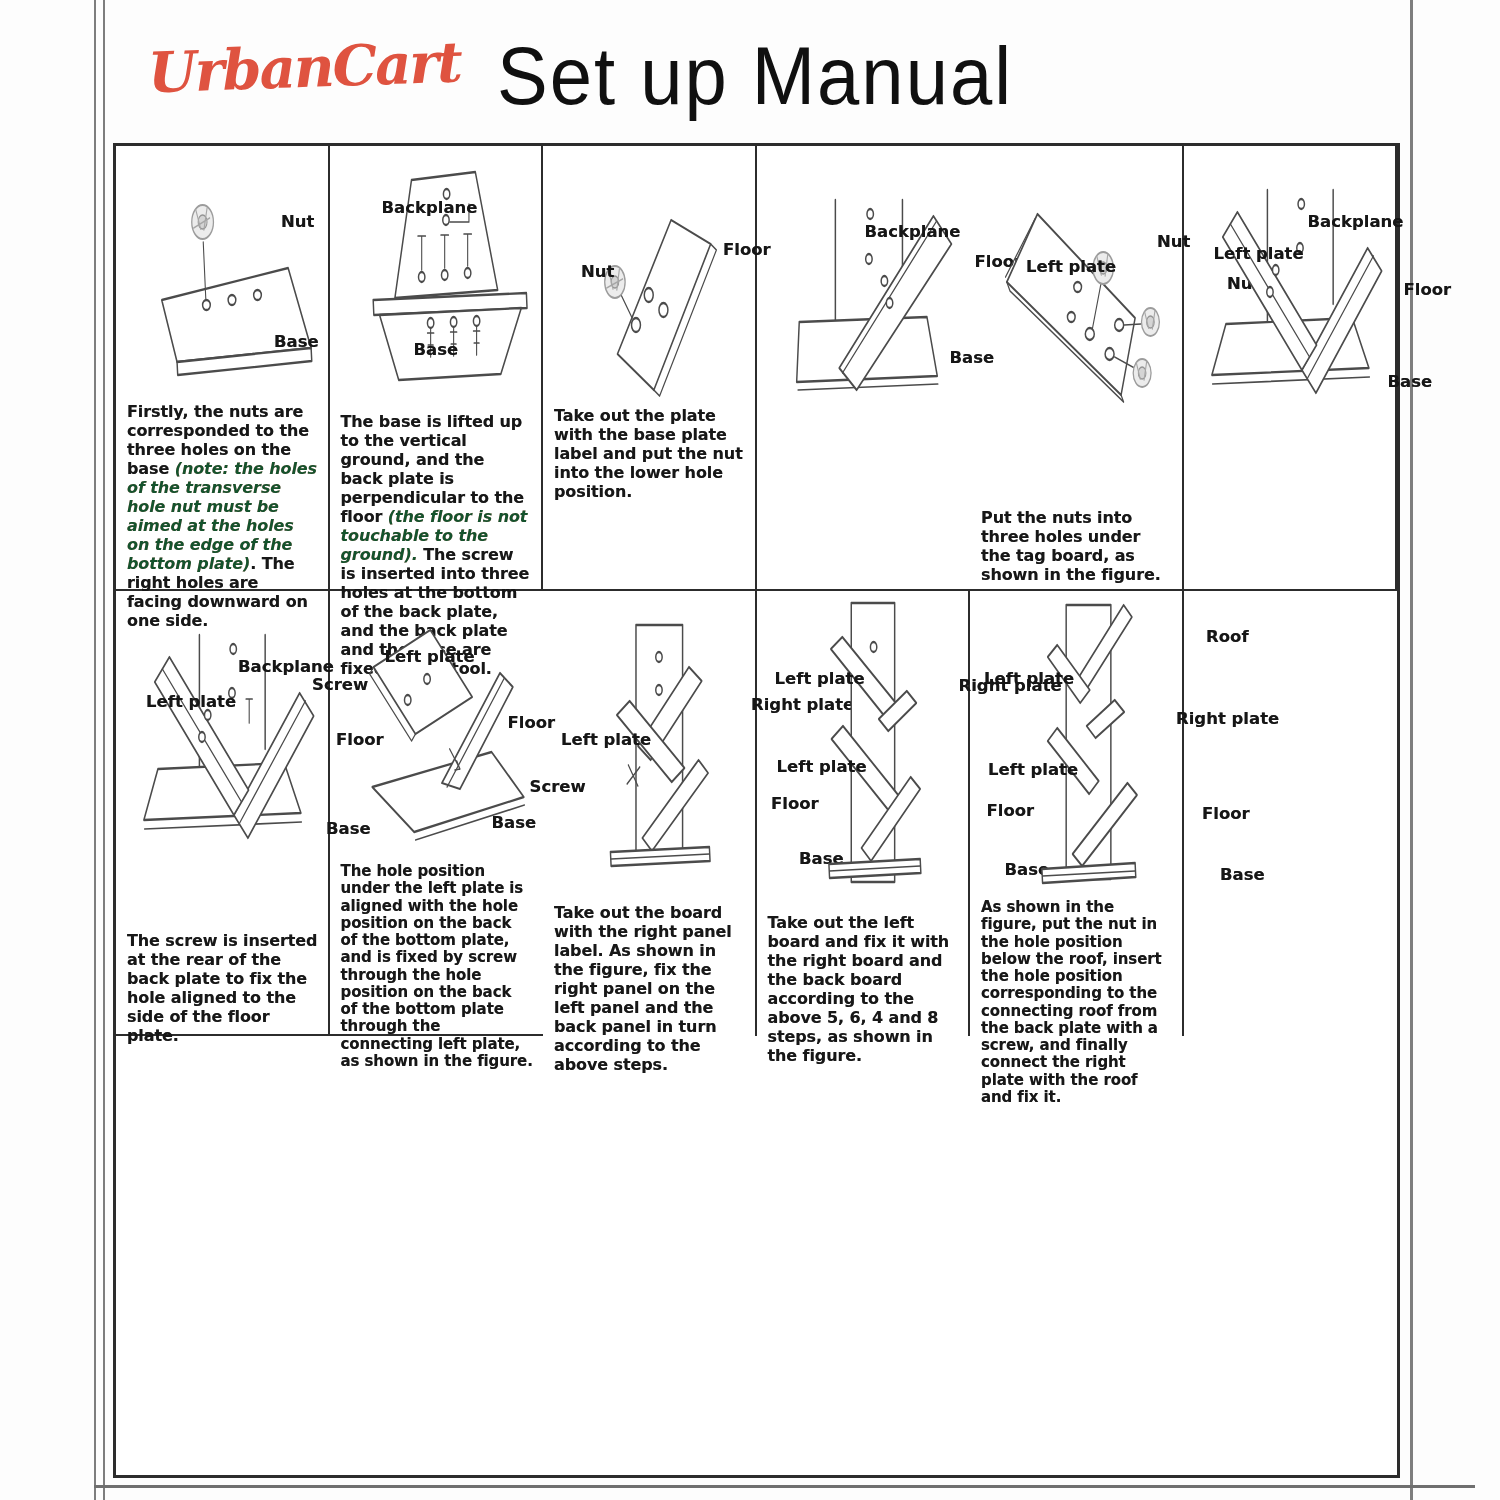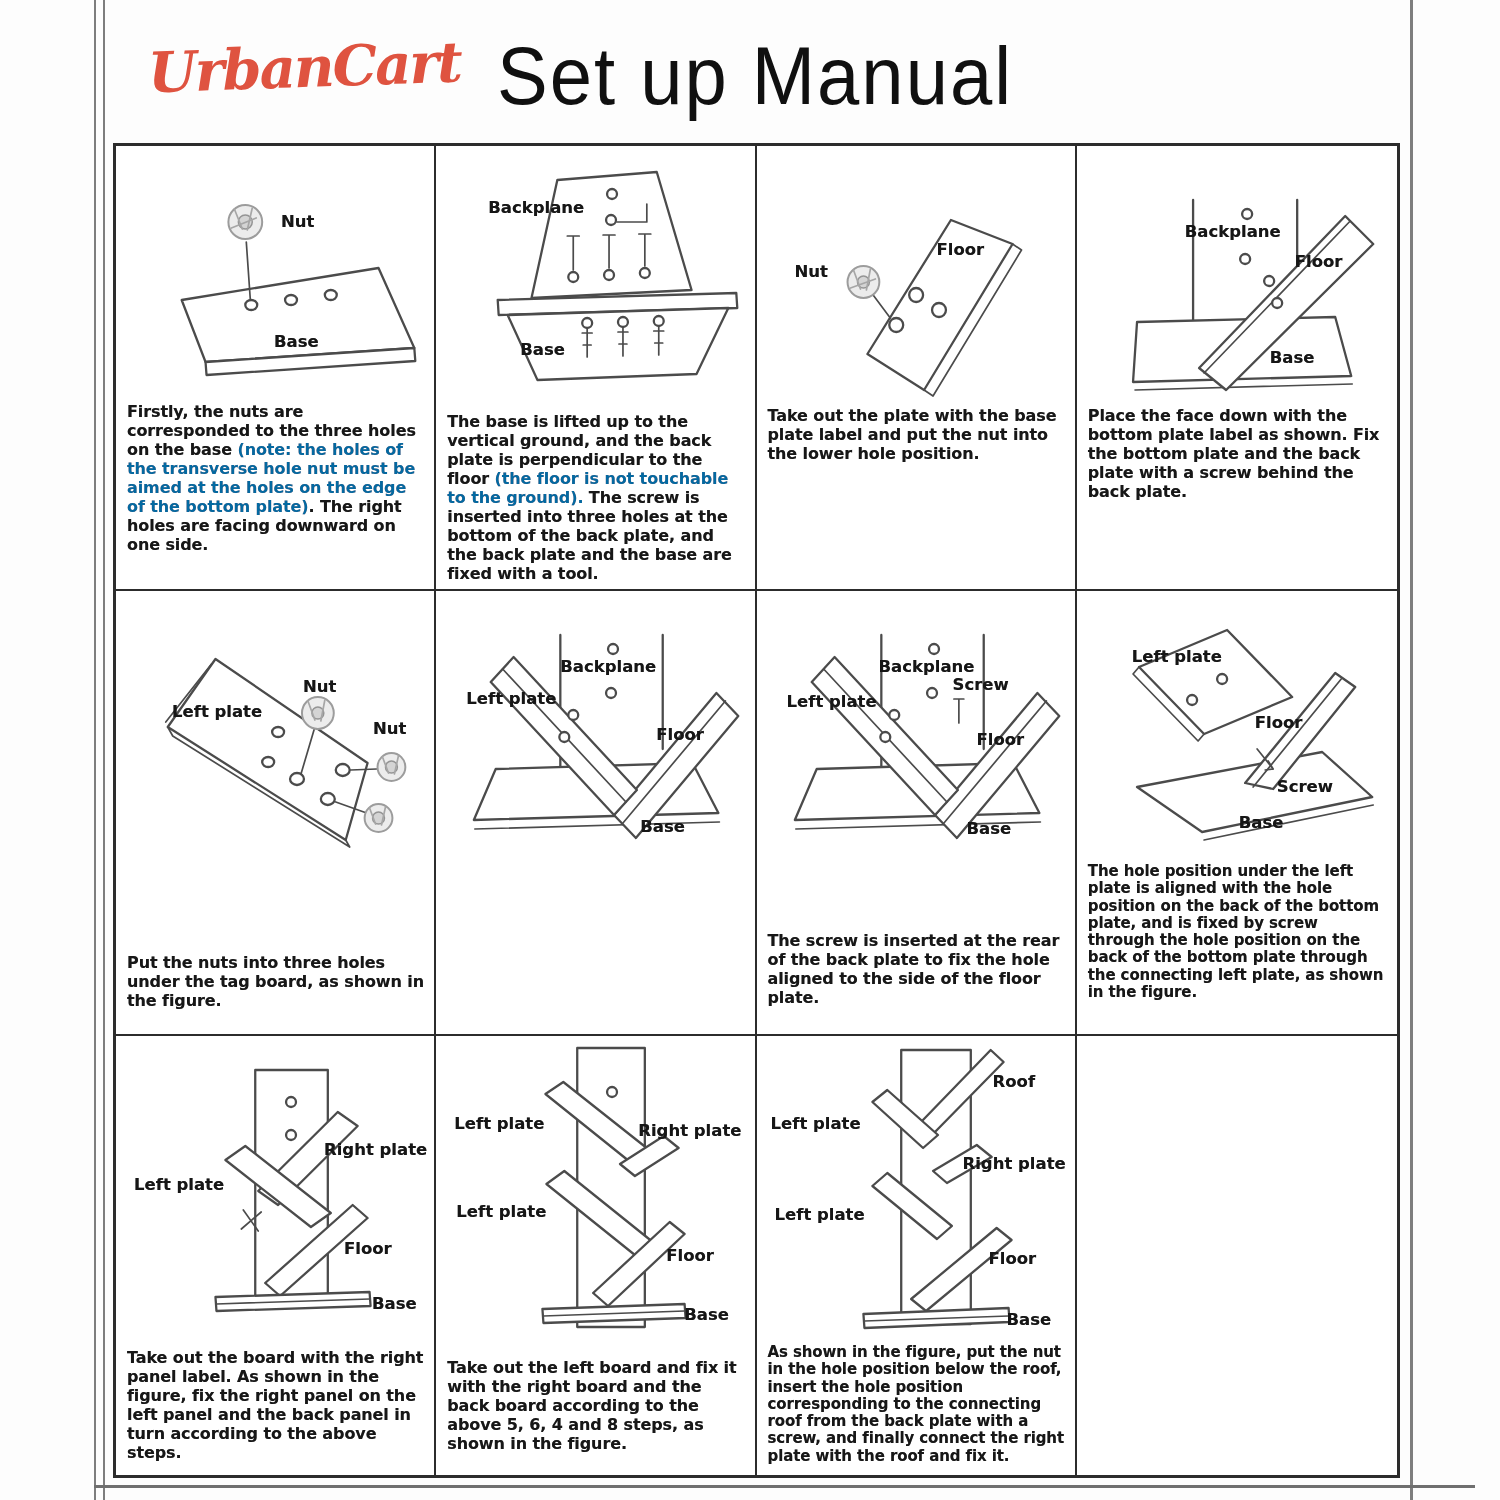--- a/index.html
+++ b/index.html
@@ -20,21 +20,21 @@
   }
   .title{
     position:absolute;left:755px;top:32px;transform:translateX(-50%) scaleY(1.08);
     font-family:"Liberation Sans", sans-serif;font-weight:400;
     font-size:76px;color:#101010;letter-spacing:2px;white-space:nowrap;
   }
 
   
   .grid{
     position:absolute;left:113px;top:143px;width:1287px;
-    display:grid;grid-template-columns:repeat(4,1fr);
+    display:grid;grid-template-columns:repeat(6,1fr);
     grid-template-rows:445px 445px 439px;
     border:3px solid #2c2c2c;box-sizing:border-box;background:#fff;
   }
   .cell{
     position:relative;border-right:2px solid #2c2c2c;border-bottom:2px solid #2c2c2c;
     padding:6px 10px;box-sizing:border-box;overflow:visible;
   }
   .cell.lastcol{border-right:none;}
   .cell.lastrow{border-bottom:none;}
 
@@ -43,21 +43,21 @@
 
   .dlabel{
     position:absolute;font-weight:bold;font-size:16.5px;color:#161616;
     white-space:nowrap;text-shadow:0 0 0.5px rgba(0,0,0,0.5);
   }
   .instr{
     margin:4px 0 0 1px;font-weight:bold;font-size:16px;line-height:1.19;
     color:#171717;letter-spacing:-0.1px;text-shadow:0 0 0.4px rgba(0,0,0,0.45);
   }
   .instr.tight{font-size:15px;line-height:1.15;}
-  .red{color:#0369a1;text-shadow:0 0 0.4px rgba(228,42,29,0.5);}
+  .red{color:#14532d;text-shadow:0 0 0.4px rgba(228,42,29,0.5);font-style:italic;}
 
   
   svg path, svg circle, svg ellipse, svg rect{
     stroke:#4b4b4b;stroke-width:2.3;fill:none;stroke-linejoin:round;stroke-linecap:round;
   }
   svg .face{fill:#ffffff;}
   svg .hole{fill:#ffffff;}
   svg .thin{stroke-width:1.7;}
   svg .nut{fill:#ececec;stroke:#9c9c9c;stroke-width:2;}
   svg .nutc{fill:#d4d4d4;stroke:#949494;stroke-width:1.5;}
@@ -153,21 +153,20 @@
         <path class="face" d="M112,216 L258,64 L286,92 L139,238 Z"></path>
         <path class="thin" d="M117,221 L263,69"></path>
         <circle class="hole" cx="158" cy="107" r="5"></circle>
         <circle class="hole" cx="182" cy="129" r="5"></circle>
         <circle class="hole" cx="190" cy="151" r="5"></circle>
       </svg>
       <span class="dlabel" style="left:98px;top:70px">Backplane</span>
       <span class="dlabel" style="left:208px;top:100px">Floor</span>
       <span class="dlabel" style="left:183px;top:196px">Base</span>
     </div>
-    <p class="instr"><span>Place the face down with the bottom plate label as shown. Fix the bottom plate and the back plate with a screw behind the back plate.</span><span class="red"></span><span></span></p>
   </div>
 
   <div class="cell">
     <div class="diagram" style="height:352px">
       <svg viewBox="0 0 300 352" preserveAspectRatio="none">
         <path class="face" d="M90,62 L243,166 L221,243 L42,130 Z"></path>
         <path class="thin" d="M86,67 L40,125"></path>
         <path class="thin" d="M42,130 L47,139 L225,250 L221,243"></path>
         <ellipse class="hole" cx="153" cy="135" rx="6" ry="5"></ellipse>
         <ellipse class="hole" cx="143" cy="165" rx="6" ry="5"></ellipse>

